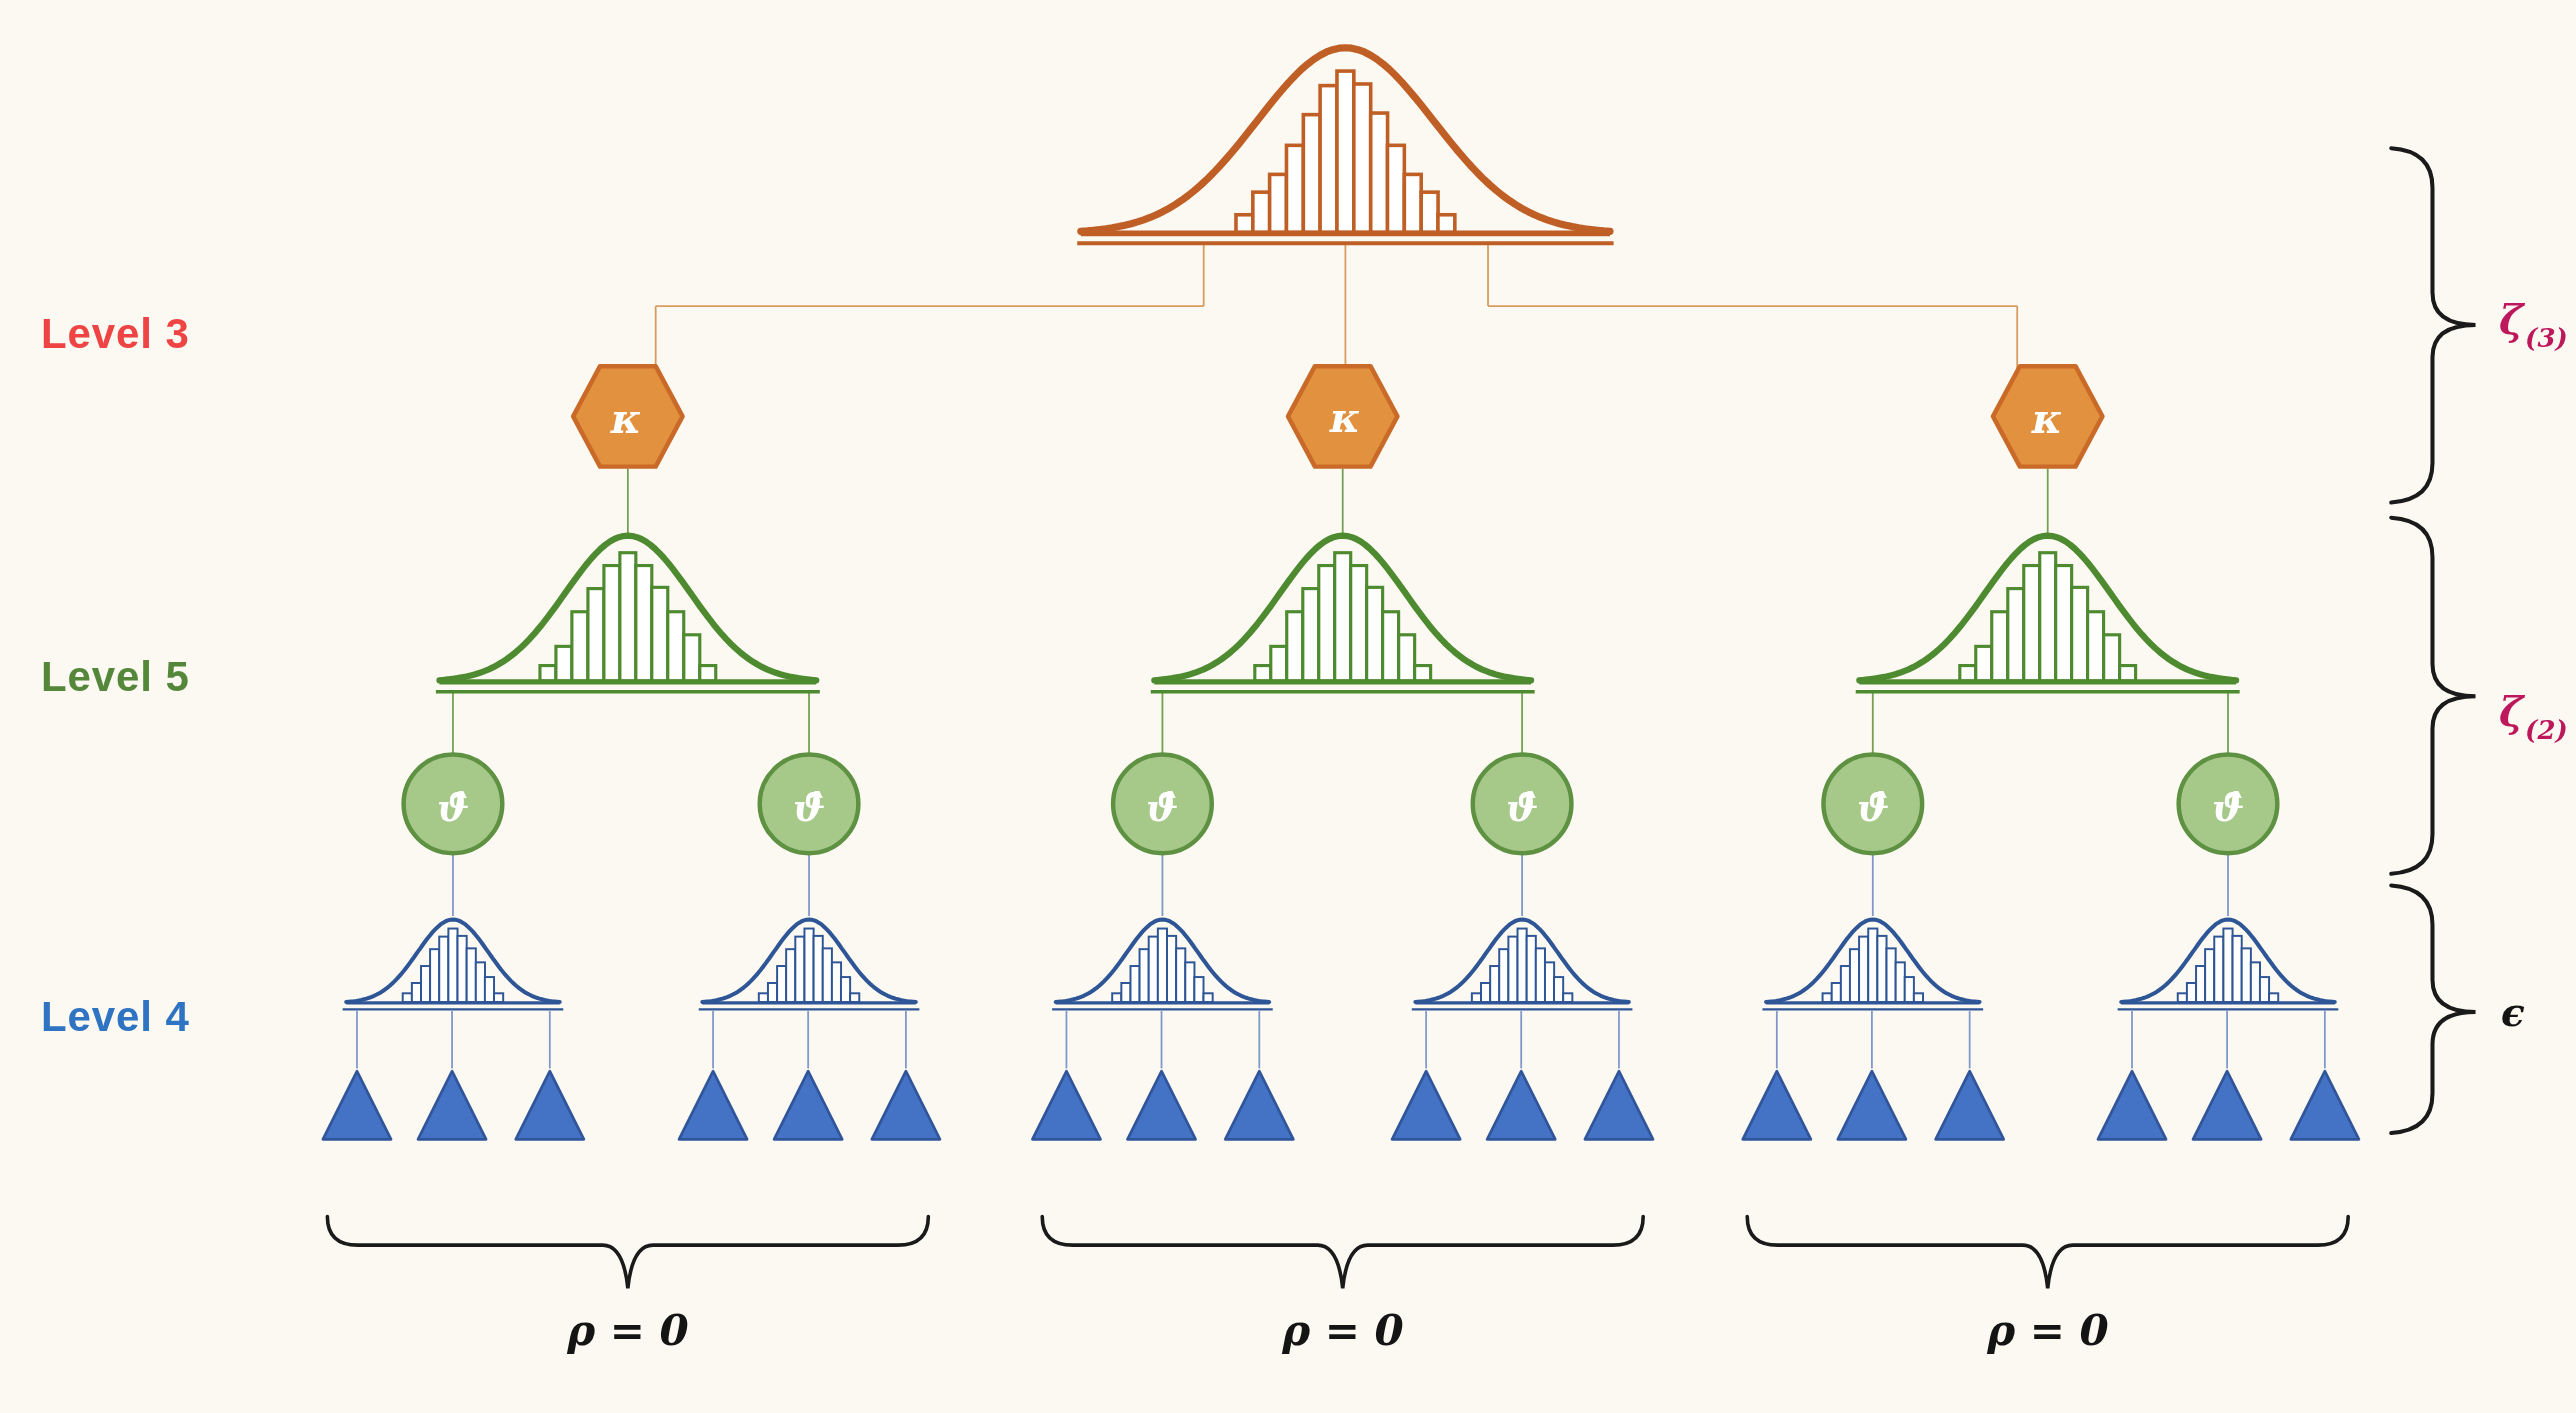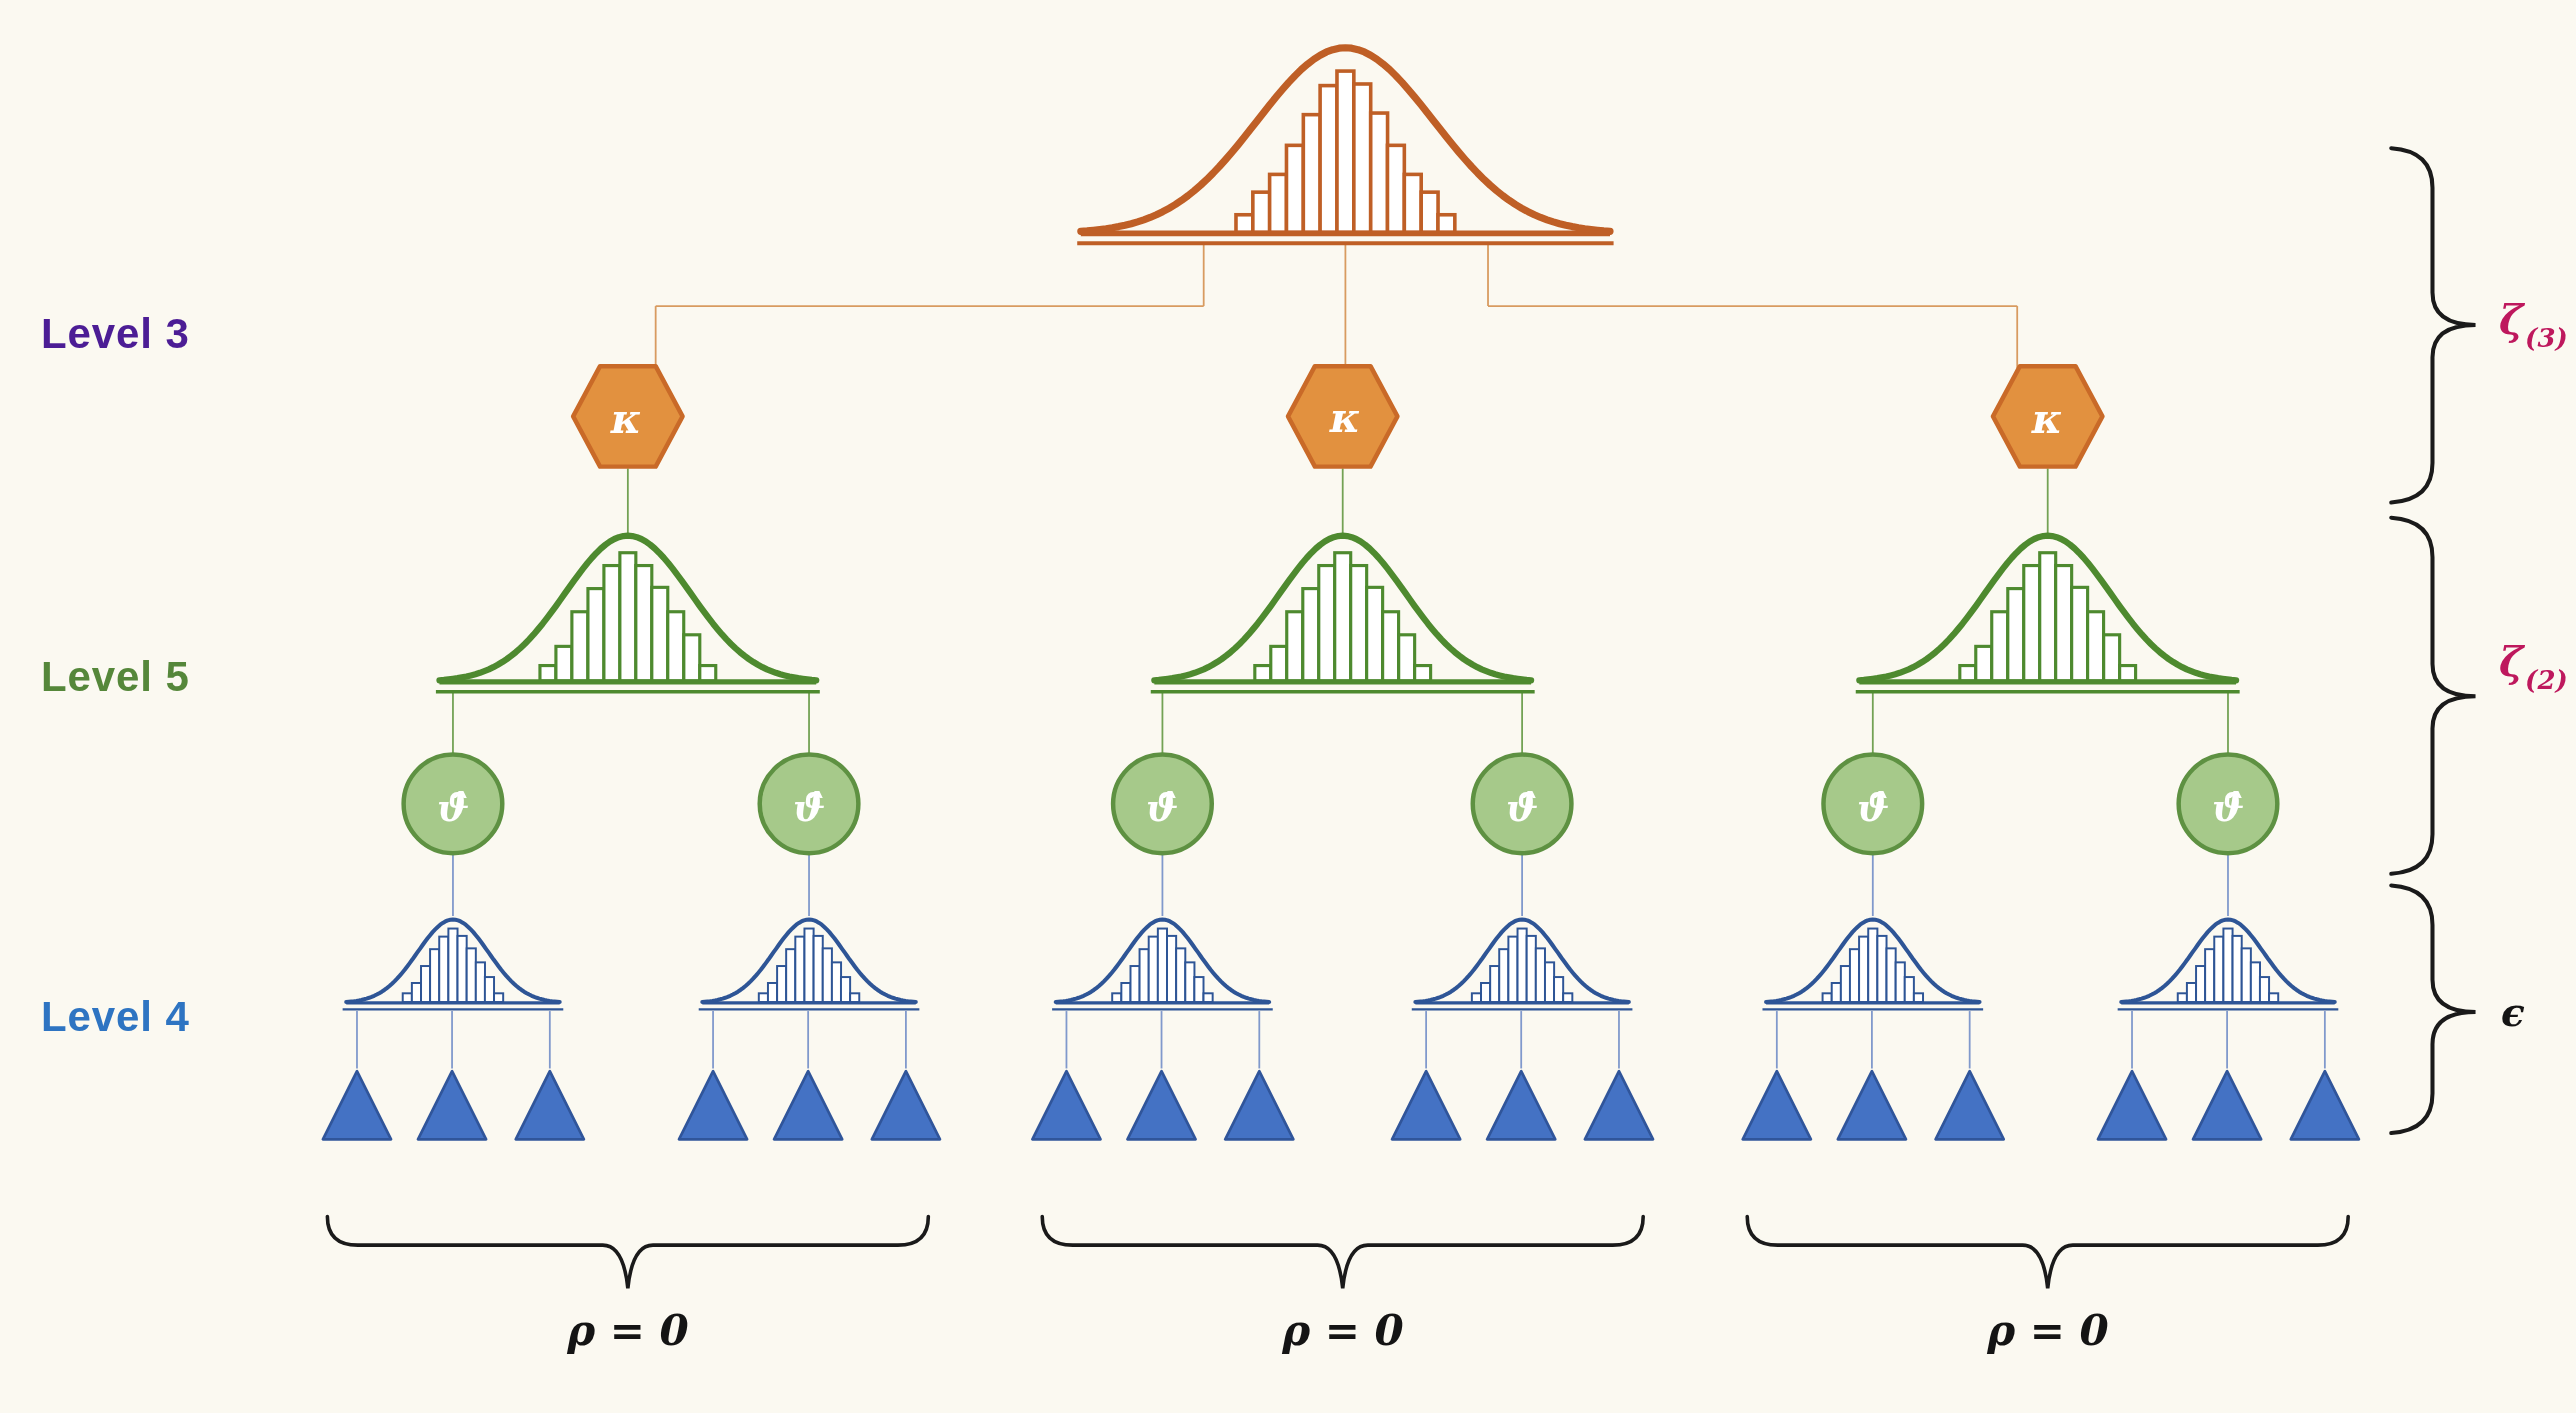--- a/index.html
+++ b/index.html
@@ -236,39 +236,39 @@
       <polygon points="2483,1194 2445,1270 2521,1270" fill="#4472C4" stroke="#30559A" stroke-width="3" stroke-linejoin="round"></polygon>
       <polygon points="2592,1194 2554,1270 2630,1270" fill="#4472C4" stroke="#30559A" stroke-width="3" stroke-linejoin="round"></polygon>
       <path d="M 365 1356 Q 365 1388 399 1388 L 672 1388 Q 695 1388 700 1436 Q 705 1388 728 1388 L 1001 1388 Q 1035 1388 1035 1356" fill="none" stroke="#1A1A1A" stroke-width="4" stroke-linecap="round"></path>
       <path d="M 1162 1356 Q 1162 1388 1196 1388 L 1469 1388 Q 1492 1388 1497 1436 Q 1502 1388 1525 1388 L 1798 1388 Q 1832 1388 1832 1356" fill="none" stroke="#1A1A1A" stroke-width="4" stroke-linecap="round"></path>
       <path d="M 1948 1356 Q 1948 1388 1982 1388 L 2255 1388 Q 2278 1388 2283 1436 Q 2288 1388 2311 1388 L 2584 1388 Q 2618 1388 2618 1356" fill="none" stroke="#1A1A1A" stroke-width="4" stroke-linecap="round"></path>
       <path d="M 2666 165 Q 2712 168 2712 209 L 2712 326 Q 2712 362 2760 362 Q 2712 362 2712 398 L 2712 516 Q 2712 557 2666 560" fill="none" stroke="#1A1A1A" stroke-width="4.5" stroke-linecap="round"></path>
       <path d="M 2666 577 Q 2712 580 2712 621 L 2712 740 Q 2712 776 2760 776 Q 2712 776 2712 812 L 2712 930 Q 2712 971 2666 974" fill="none" stroke="#1A1A1A" stroke-width="4.5" stroke-linecap="round"></path>
       <path d="M 2666 987 Q 2712 990 2712 1031 L 2712 1092 Q 2712 1128 2760 1128 Q 2712 1128 2712 1164 L 2712 1219 Q 2712 1260 2666 1263" fill="none" stroke="#1A1A1A" stroke-width="4.5" stroke-linecap="round"></path>
     </svg>
 
-  <div class="abs lvl-label" style="left: 41px; top: 310px; color: #4c1d95;">Level 3</div>
+  <div class="abs lvl-label" style="left: 41px; top: 310px; color: #ef4444;">Level 3</div>
   <div class="abs lvl-label" style="left: 41px; top: 653px; color: rgb(85, 135, 58);">Level 5</div>
   <div class="abs lvl-label" style="left: 41px; top: 993px; color: rgb(46, 116, 194);">Level 4</div>
 
   <div class="abs node-sym kappa" style="left:626px;top:419px;">κ</div>
   <div class="abs node-sym kappa" style="left:1345px;top:418px;">κ</div>
   <div class="abs node-sym kappa" style="left:2047px;top:419px;">κ</div>
 
   <div class="abs node-sym theta" style="left:453px;top:807px;">ϑ̂</div>
   <div class="abs node-sym theta" style="left:809px;top:807px;">ϑ̂</div>
   <div class="abs node-sym theta" style="left:1162px;top:807px;">ϑ̂</div>
   <div class="abs node-sym theta" style="left:1522px;top:807px;">ϑ̂</div>
   <div class="abs node-sym theta" style="left:1873px;top:807px;">ϑ̂</div>
   <div class="abs node-sym theta" style="left:2228px;top:807px;">ϑ̂</div>
 
   <div class="abs zeta-label" style="left:2499px;top:296px;">
     <span>ζ</span><span class="zeta-sub">(3)</span>
   </div>
-  <div class="abs zeta-label" style="left:2499px;top:638px;">
+  <div class="abs zeta-label" style="left:2499px;top:688px;">
     <span>ζ</span><span class="zeta-sub">(2)</span>
   </div>
   <div class="abs eps-label" style="left:2501px;top:1012px;">ϵ</div>
 
   <div class="abs rho-label" style="left:628px;top:1330px;">ρ = 0</div>
   <div class="abs rho-label" style="left:1343px;top:1330px;">ρ = 0</div>
   <div class="abs rho-label" style="left:2048px;top:1330px;">ρ = 0</div>
 </div>
 
 

